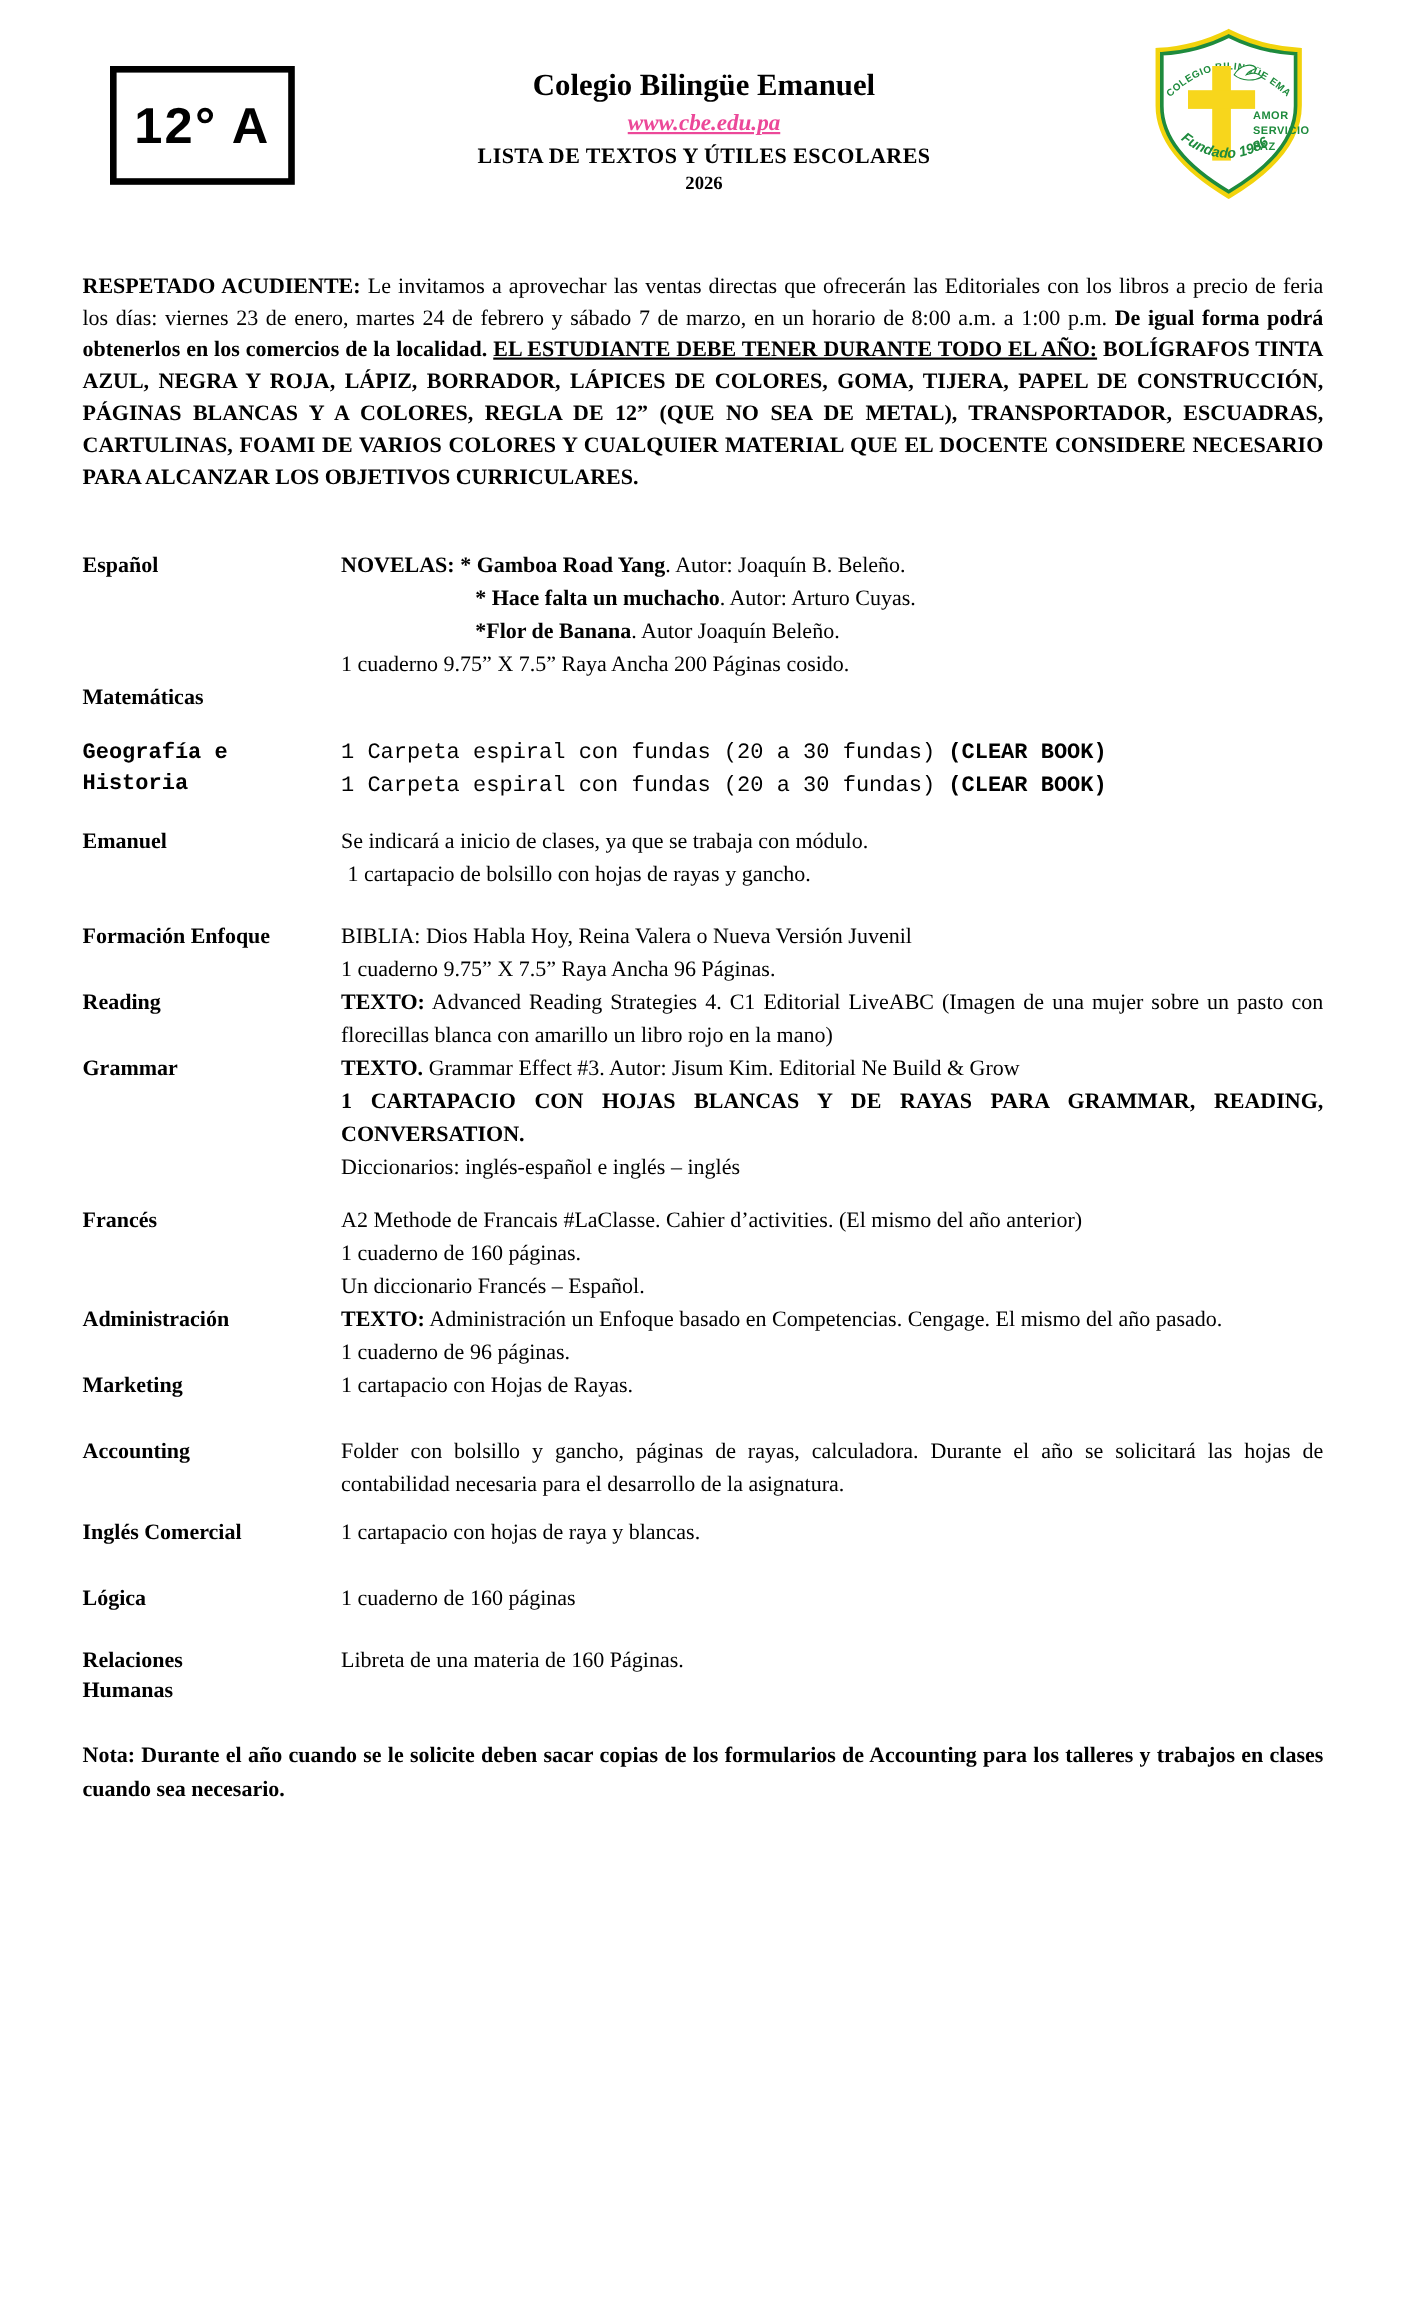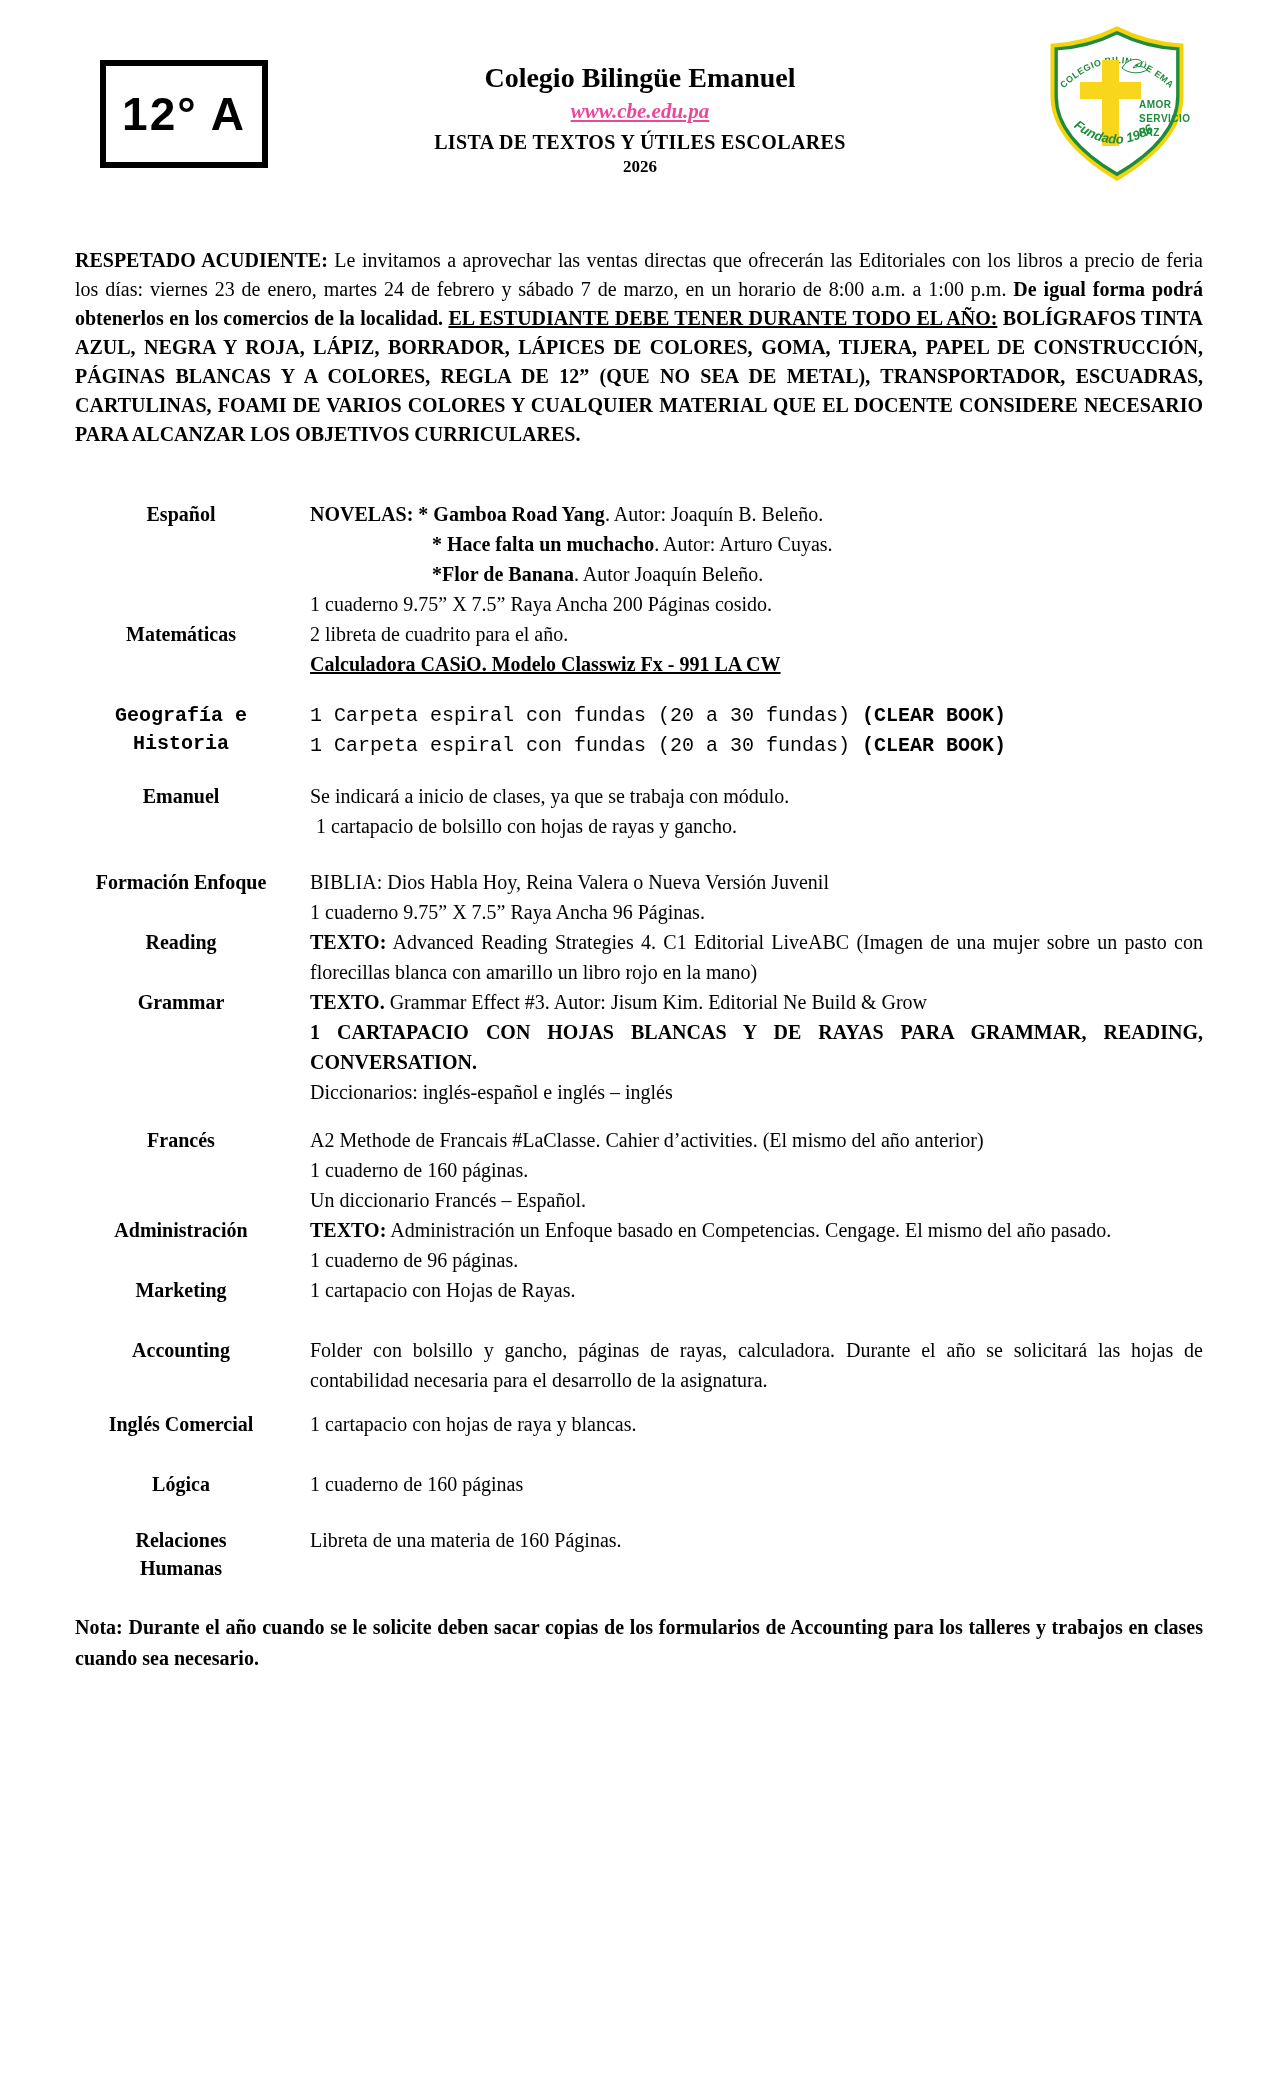--- a/index.html
+++ b/index.html
@@ -29,21 +29,21 @@
   .year{margin-top:3px;font-size:17px;font-weight:bold;line-height:20px;}
   .logo{position:absolute;left:1042px;top:24px;width:150px;height:160px;}
   
   .content{position:absolute;left:75px;top:226px;width:1128px;}
   .intro{font-size:20px;line-height:29px;text-align:justify;}
   .b{font-weight:bold;}
   .u{text-decoration:underline;}
   .subjects{margin-top:50px;}
   .row{display:flex;align-items:flex-start;}
   .label{
-    width:212px;flex:0 0 212px;text-align:center;font-weight:bold;
+    width:212px;flex:0 0 212px;font-weight:bold;
     font-size:20px;line-height:28px;white-space:pre-line;padding-top:1px;
   }
   .rcontent{flex:1;padding-left:23px;min-width:0;}
   .cline{margin:0;font-size:20px;line-height:30px;}
   .cline.just{text-align:justify;}
   .note{margin-top:30px;font-size:20px;line-height:31px;text-align:justify;font-weight:bold;}
   
   .logo-arc{fill:#1e8b3d;font-family:"Liberation Sans", sans-serif;font-weight:bold;}
   .logo-motto{fill:#1e8b3d;font-family:"Liberation Sans", sans-serif;font-weight:bold;font-size:10px;letter-spacing:.5px;}
 </style>
@@ -100,24 +100,20 @@
           <div class="label">Español</div>
           <div class="rcontent">
             <p class="cline"><span class="b">NOVELAS: * Gamboa Road Yang</span><span>. Autor: Joaquín B. Beleño.</span></p>
             <p class="cline" style="padding-left: 122px;"><span class="b">* Hace falta un muchacho</span><span>. Autor: Arturo Cuyas.</span></p>
             <p class="cline" style="padding-left: 122px;"><span class="b">*Flor de Banana</span><span>. Autor Joaquín Beleño.</span></p>
             <p class="cline"><span>1 cuaderno 9.75” X 7.5” Raya Ancha 200 Páginas cosido.</span></p>
           </div>
         </div>
         <div class="row">
           <div class="label">Matemáticas</div>
-          <div class="rcontent">
-            <p class="cline"><span>2 libreta de cuadrito para el año.</span></p>
-            <p class="cline"><span class="b u">Calculadora CASiO. Modelo Classwiz Fx - 991 LA CW</span></p>
-          </div>
         </div>
         <div class="row" style="margin-top: 22px; font-family: Liberation Mono, monospace;">
           <div class="label">Geografía e
 Historia</div>
           <div class="rcontent">
             <p class="cline"><span>1 Carpeta espiral con fundas (20 a 30 fundas) </span><span class="b">(CLEAR BOOK)</span></p>
             <p class="cline"><span>1 Carpeta espiral con fundas (20 a 30 fundas) </span><span class="b">(CLEAR BOOK)</span></p>
           </div>
         </div>
         <div class="row" style="margin-top: 20px;">

